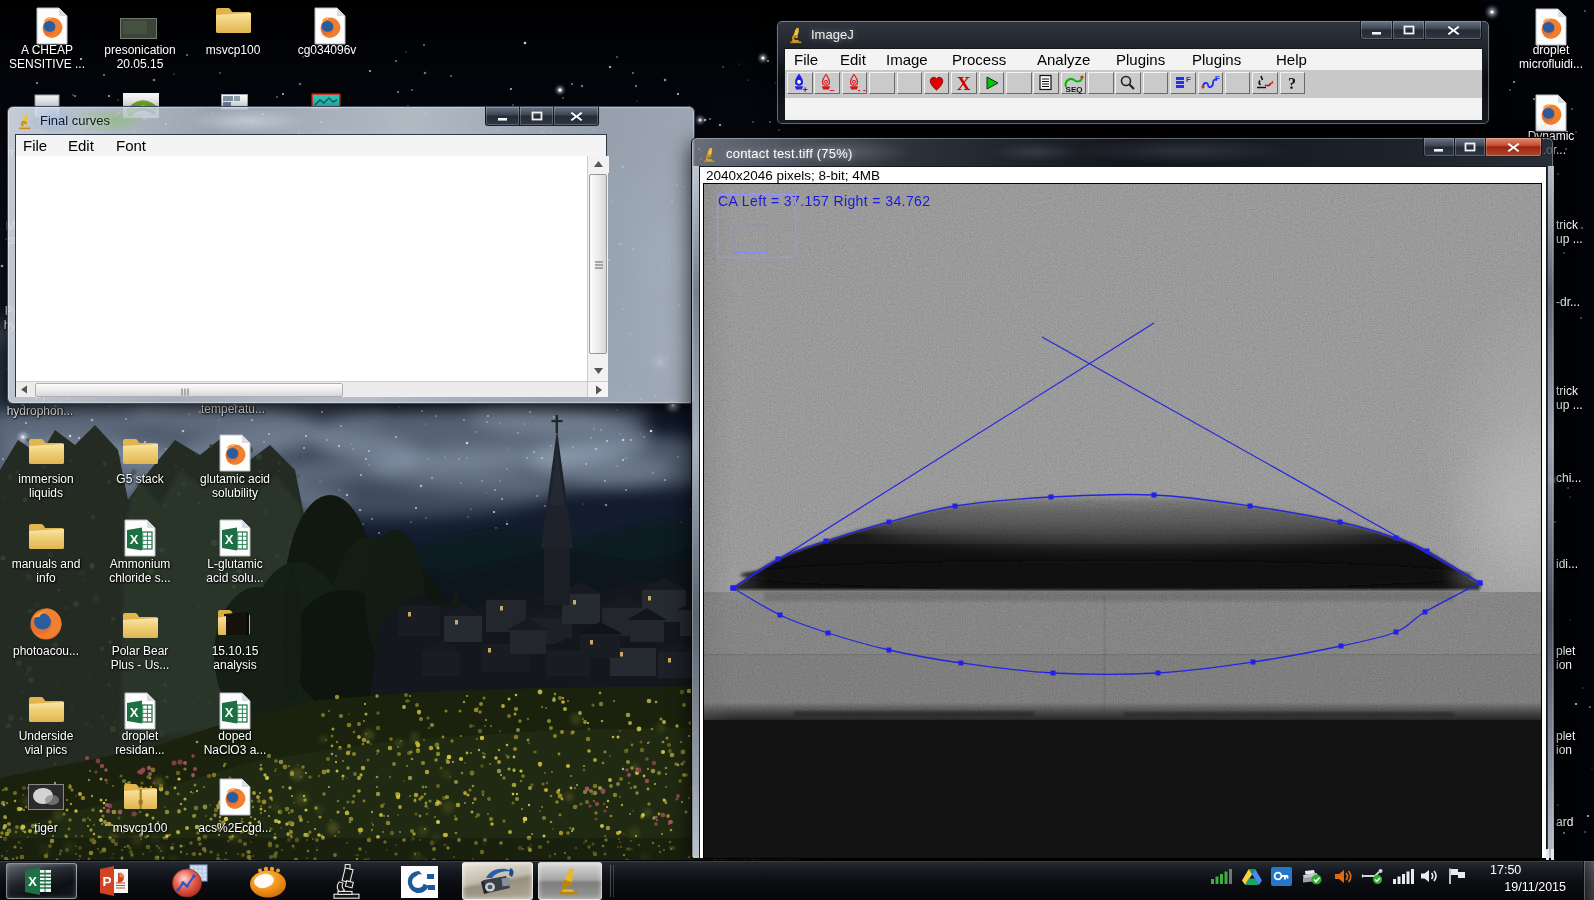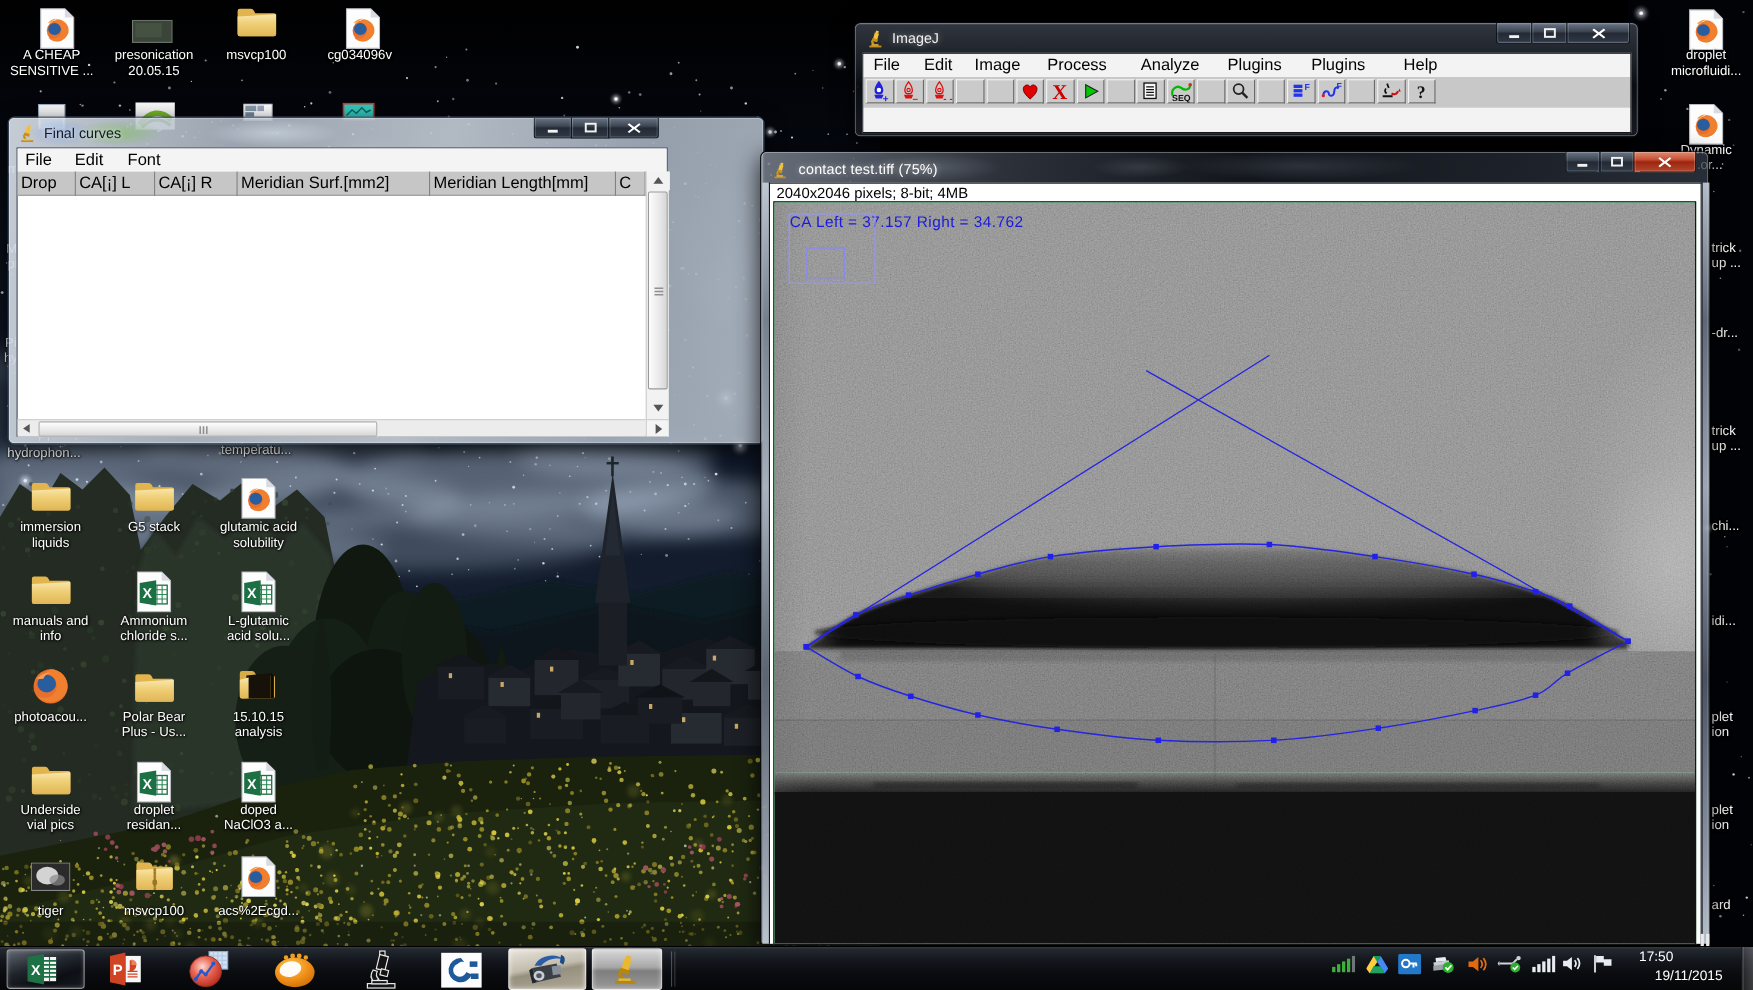--- a/index.html
+++ b/index.html
@@ -2783,28 +2783,20 @@
             <path d="M2,1 L6.5,4.4 L11,1 L12.4,2.2 L8.2,5.5 L12.4,8.8 L11,10 L6.5,6.6 L2,10 L0.6,8.8 L4.8,5.5 L0.6,2.2 Z" fill="#fff"></path>
           </svg>
         </div>
 </div>
 <div class="abs" style="left:7px;top:27px;width:592px;height:263px;background:#fff;border:1px solid #2c3a4a">
  <div class="abs" style="left:0;top:0;width:590px;height:21px;background:#f4f4f4">
   <span class="mi" style="left:7px;top:2px">File</span>
           <span class="mi" style="left:52px;top:2px">Edit</span>
           <span class="mi" style="left:100px;top:2px">Font</span>
  </div>
-<div class="abs" style="left:0;top:21px;width:571px;height:22px;background:#c6c6c6;border-bottom:1px solid #999">
-<div class="abs" style="left:0px;top:0;width:53px;height:22px;border-right:1px solid #828282;font-size:15px;color:#000;padding:2px 0 0 3px;overflow:hidden;white-space:nowrap">Drop</div>
-<div class="abs" style="left:53px;top:0;width:72px;height:22px;border-right:1px solid #828282;font-size:15px;color:#000;padding:2px 0 0 3px;overflow:hidden;white-space:nowrap">CA[¡] L</div>
-<div class="abs" style="left:125px;top:0;width:75px;height:22px;border-right:1px solid #828282;font-size:15px;color:#000;padding:2px 0 0 3px;overflow:hidden;white-space:nowrap">CA[¡] R</div>
-<div class="abs" style="left:200px;top:0;width:175px;height:22px;border-right:1px solid #828282;font-size:15px;color:#000;padding:2px 0 0 3px;overflow:hidden;white-space:nowrap">Meridian Surf.[mm2]</div>
-<div class="abs" style="left:375px;top:0;width:169px;height:22px;border-right:1px solid #828282;font-size:15px;color:#000;padding:2px 0 0 3px;overflow:hidden;white-space:nowrap">Meridian Length[mm]</div>
-<div class="abs" style="left:544px;top:0;width:27px;height:22px;border-right:1px solid #828282;font-size:15px;color:#000;padding:2px 0 0 3px;overflow:hidden;white-space:nowrap">C</div>
-</div>
 <div class="abs" style="left:571px;top:21px;width:21px;height:225px;background:#f2f2f2;border-left:1px solid #ccc">
 <div class="abs" style="left:0;top:0;width:21px;height:17px;background:#f2f2f2"><svg width="21" height="17">
               <path d="M10.5,5 L15,11 L6,11 Z" fill="#555"></path>
             </svg></div>
 <div class="abs" style="left:1px;top:18px;width:18px;height:180px;background:linear-gradient(90deg,#fdfdfd,#e8e8e8 60%,#d6d6d6);border:1px solid #999;border-radius:2px">
 <svg width="18" height="180">
               <path d="M5,87 h8 M5,90 h8 M5,93 h8" stroke="#909090" stroke-width="1.4"></path>
             </svg></div>
 <div class="abs" style="left:0;top:206px;width:21px;height:17px"><svg width="21" height="17">
               <path d="M10.5,12 L15,6 L6,6 Z" fill="#555"></path>
@@ -2854,21 +2846,21 @@
 <div class="tb cl tbred" style="width:57px">
           <svg width="13" height="11" viewBox="0 0 13 11">
             <path d="M2,1 L6.5,4.4 L11,1 L12.4,2.2 L8.2,5.5 L12.4,8.8 L11,10 L6.5,6.6 L2,10 L0.6,8.8 L4.8,5.5 L0.6,2.2 Z" fill="#fff"></path>
           </svg>
         </div>
 </div>
 <div class="abs" style="left:1px;top:28px;width:6px;height:692px;background:linear-gradient(rgba(205,215,225,.85),rgba(130,140,155,.6) 18%,rgba(185,195,208,.8) 40%,rgba(95,105,120,.55) 65%,rgba(170,180,195,.75) 88%,rgba(205,215,225,.85))"></div>
 <div class="abs" style="left:856px;top:28px;width:6px;height:692px;background:linear-gradient(rgba(205,215,225,.85),rgba(130,140,155,.6) 18%,rgba(185,195,208,.8) 40%,rgba(95,105,120,.55) 65%,rgba(170,180,195,.75) 88%,rgba(205,215,225,.85))"></div>
 <div class="abs" style="left:7px;top:28px;width:848px;height:692px;background:#fff;border:1px solid #15181d;border-bottom:none">
 <div class="abs" style="left:6px;top:1px;font-size:13.5px;color:#000">2040x2046 pixels; 8-bit; 4MB</div>
-<div class="abs" style="left:3px;top:16px;width:839px;height:676px;border:1px solid #000;background:#86efac">
+<div class="abs" style="left:3px;top:16px;width:839px;height:676px;border:1px solid #000;background:#8b5cf6">
 
 <svg width="837" height="674" viewBox="0 0 837 674">
             <defs>
 <linearGradient id="dropg" x1="0" y1="0" x2="0" y2="1">
 <stop offset="0%" stop-color="#858585"></stop>
                 <stop offset="8%" stop-color="#606060"></stop>
                 <stop offset="20%" stop-color="#3c3c3c"></stop>
                 <stop offset="38%" stop-color="#1c1c1c"></stop>
                 <stop offset="58%" stop-color="#0d0d0d"></stop>
                 <stop offset="100%" stop-color="#090909"></stop>

